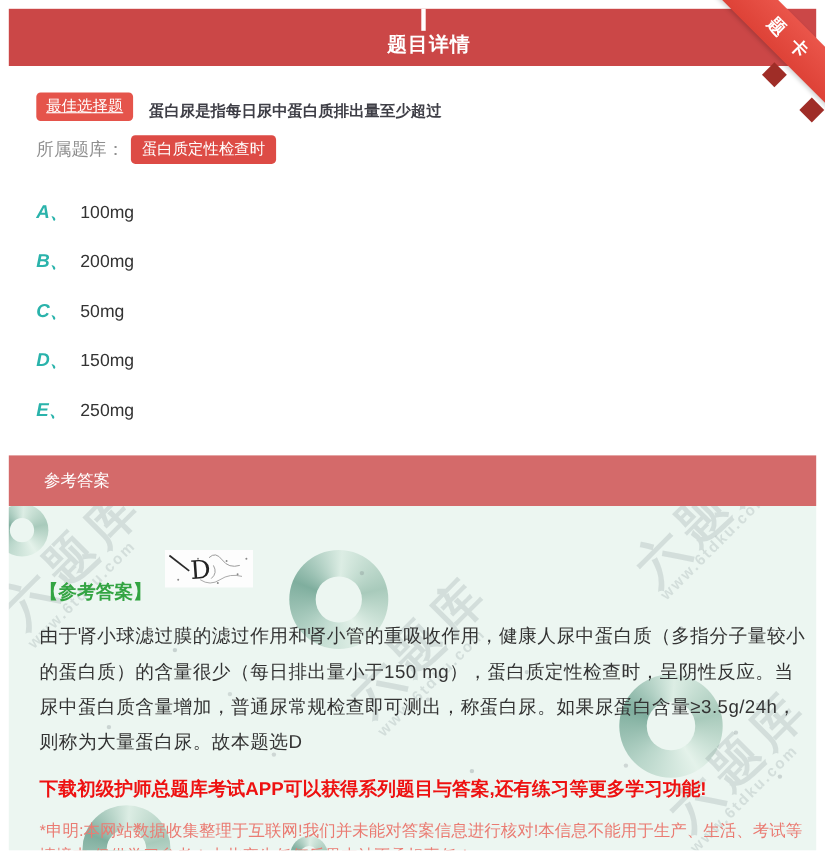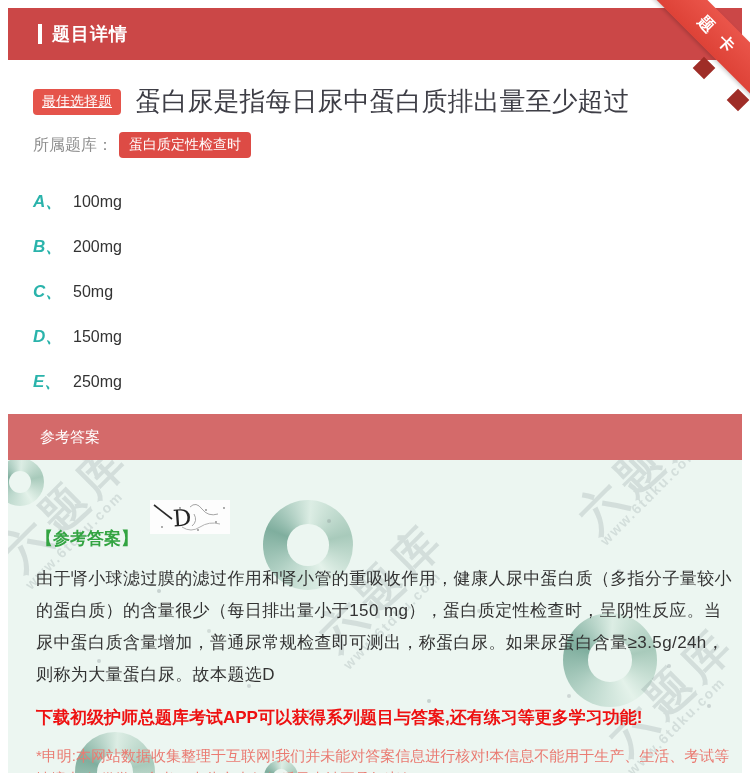--- a/index.html
+++ b/index.html
@@ -6,21 +6,21 @@
   html,body { width:750px; height:781px; }
   body {
     font-family:"Liberation Sans","DejaVu Sans",sans-serif;
     background:#ffffff; position:relative; overflow:hidden;
   }
   .main { margin:0 8px; }
 
   
   .header {
     margin-top:8px; height:52px; background:#cb4747;
-    display:flex; align-items:center; padding-left:30px;
+    display:flex; align-items:center; padding-left:30px;flex-direction:column;
   }
   .header-accent { width:4px; height:20px; background:#ffffff; margin-right:10px; }
   .header-title { color:#ffffff; font-size:18px; font-weight:bold; letter-spacing:1px; }
 
   
   .ribbon-box { position:absolute; top:0; right:0; width:130px; height:130px; overflow:hidden; z-index:6; }
   .fold { position:absolute; width:16px; height:16px; background:#9f2d27; transform:rotate(45deg); }
   .fold-a { left:76px; top:60px; }
   .fold-b { left:110px; top:92px; }
   .ribbon-band {
@@ -32,21 +32,21 @@
     color:#fff; font-size:16px; font-weight:bold;
     letter-spacing:12px; text-indent:12px;
   }
 
   
   .q-section { background:#ffffff; padding:24px 25px 0; height:354px; }
   .q-badge {
     display:inline-block; background:#e5544b; color:#fff; font-size:14px;
     padding:4px 9px; border-radius:4px; vertical-align:4px; margin-right:10px;text-decoration:underline;
   }
-  .q-title { font-size:26px; color:#3e3e46; font-weight:400;margin-top:20px; }
+  .q-title { font-size:14px; color:#3e3e46; font-weight:700;margin-top:20px; }
   .q-bank-row { margin-top:13px; display:flex; align-items:center; }
   .q-bank-label { color:#8f8f8f; font-size:16px; margin-right:6px; }
   .q-bank-badge {
     display:inline-block; background:#dd4b45; color:#fff; font-size:14px;
     padding:4px 10px; border-radius:4px;
   }
   .options { margin-top:32px; }
   .option-row { display:flex; align-items:baseline; height:22px; margin-bottom:23px; }
   .option-letter {
     color:#2ab3ab; font-style:italic; font-weight:bold; font-size:17px;

